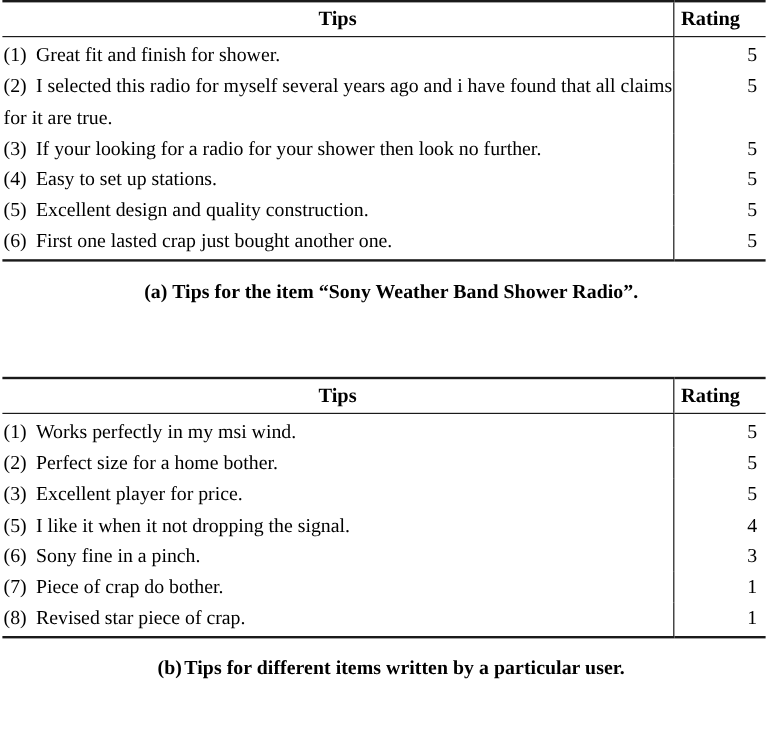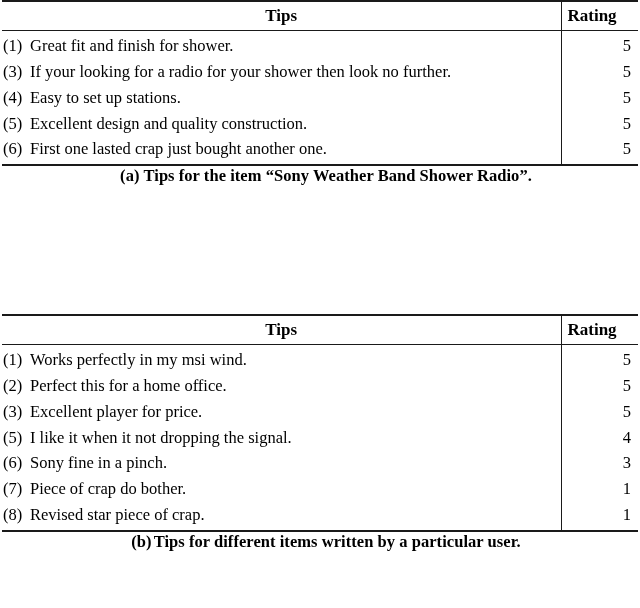--- a/index.html
+++ b/index.html
@@ -86,20 +86,21 @@
   }
   .tip-text {
     
   }
 
   
   .caption {
     font-weight: bold;
     font-size: 16.5px;
     text-align: center;
+    padding-top: 15px;
     letter-spacing: 0.05px;
     margin-left: 12px;
   }
   .caption .cap-label {
     margin-right: 4px;
   }
   .caption.tight .cap-label {
     margin-right: 2px;
   }
 </style>
@@ -119,20 +120,24 @@
           <th class="th-tips">Tips</th>
           <th class="th-rating">Rating</th>
         </tr>
       </thead>
       <tbody>
         <tr>
           <td class="cell-tip"><span class="tip-index">(1)</span><span class="tip-text">Great fit and finish for shower.</span></td>
           <td class="cell-rating">5</td>
         </tr>
         <tr>
+          <td class="cell-tip"><span class="tip-index">(2)</span><span class="tip-text">I selected this radio for myself several years ago and i have found that all claims for it are true.</span></td>
+          <td class="cell-rating">5</td>
+        </tr>
+        <tr>
           <td class="cell-tip"><span class="tip-index">(3)</span><span class="tip-text">If your looking for a radio for your shower then look no further.</span></td>
           <td class="cell-rating">5</td>
         </tr>
         <tr>
           <td class="cell-tip"><span class="tip-index">(4)</span><span class="tip-text">Easy to set up stations.</span></td>
           <td class="cell-rating">5</td>
         </tr>
         <tr>
           <td class="cell-tip"><span class="tip-index">(5)</span><span class="tip-text">Excellent design and quality construction.</span></td>
           <td class="cell-rating">5</td>
@@ -159,21 +164,21 @@
           <th class="th-tips">Tips</th>
           <th class="th-rating">Rating</th>
         </tr>
       </thead>
       <tbody>
         <tr>
           <td class="cell-tip"><span class="tip-index">(1)</span><span class="tip-text">Works perfectly in my msi wind.</span></td>
           <td class="cell-rating">5</td>
         </tr>
         <tr>
-          <td class="cell-tip"><span class="tip-index">(2)</span><span class="tip-text">Perfect this for a home office.</span></td>
+          <td class="cell-tip"><span class="tip-index">(2)</span><span class="tip-text">Perfect size for a home bother.</span></td>
           <td class="cell-rating">5</td>
         </tr>
         <tr>
           <td class="cell-tip"><span class="tip-index">(3)</span><span class="tip-text">Excellent player for price.</span></td>
           <td class="cell-rating">5</td>
         </tr>
         <tr>
           <td class="cell-tip"><span class="tip-index">(5)</span><span class="tip-text">I like it when it not dropping the signal.</span></td>
           <td class="cell-rating">4</td>
         </tr>

